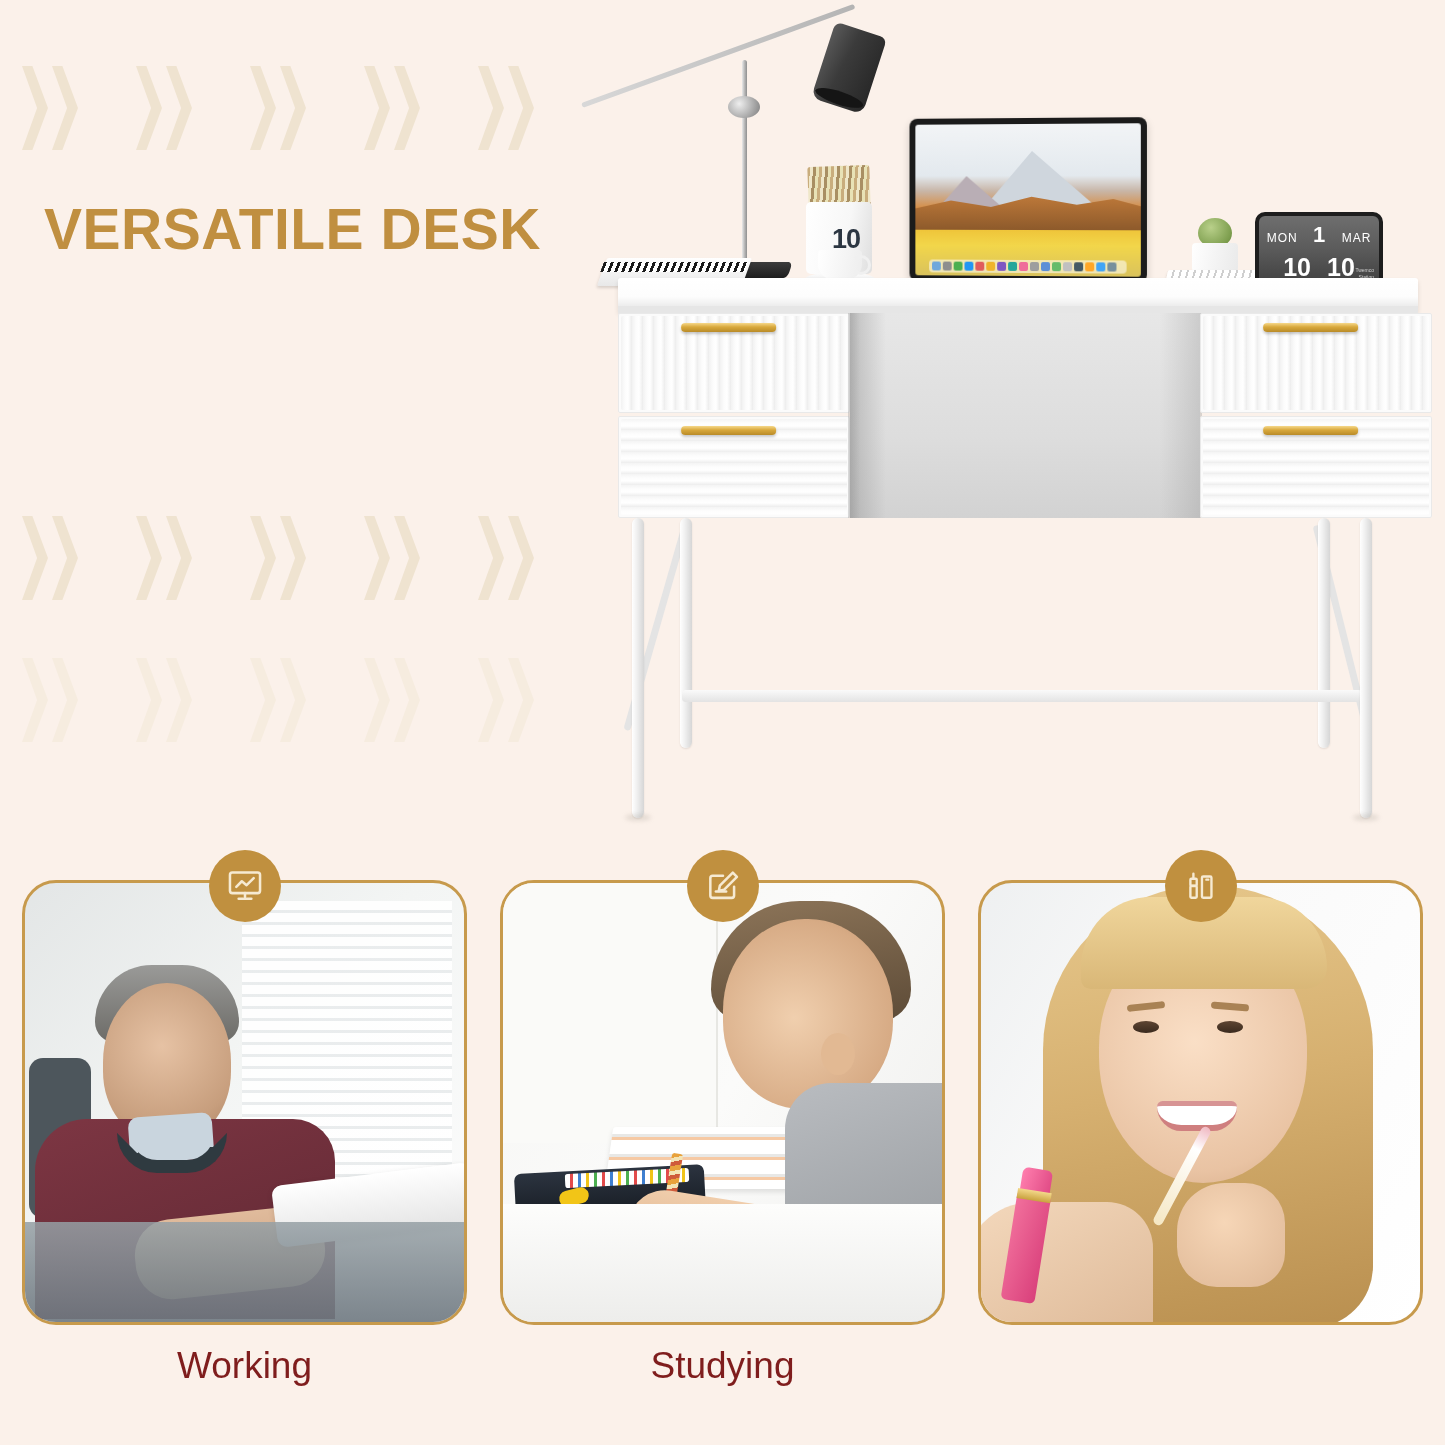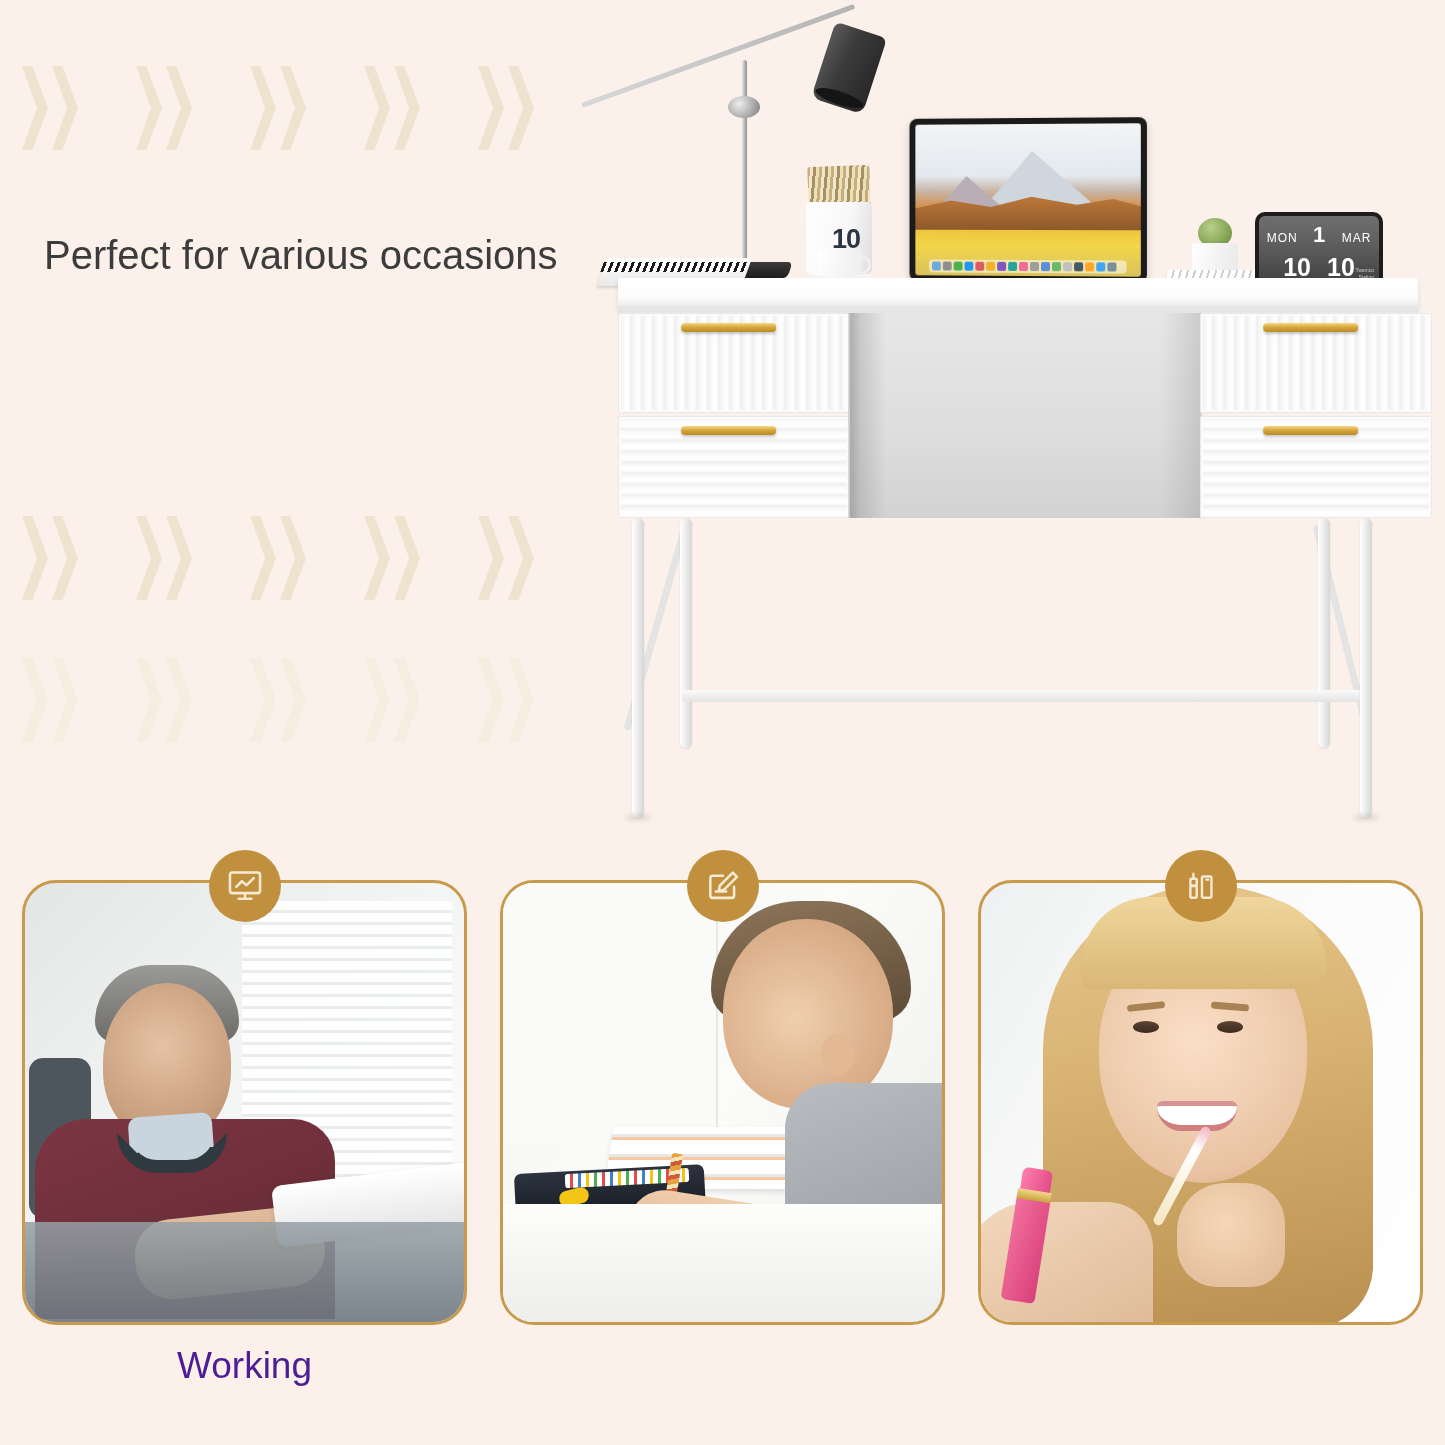--- a/index.html
+++ b/index.html
@@ -312,21 +312,21 @@
   }
   .badge{
     position:absolute; left:50%; top:-30px; transform:translateX(-50%);
     width:72px; height:72px; border-radius:50%;
     background:#c0903f; display:flex; align-items:center; justify-content:center;
     z-index:6;
   }
   .badge svg{ width:38px; height:38px; }
   .card-label{
     margin-top:20px; text-align:center;
-    font-size:37px; color:#4c1d95;
+    font-size:37px; color:#7f1d1d;
   }
 
   
   .p1{ background:linear-gradient(135deg,#e3e6e6 0%,#f3f5f4 45%,#fdfdfd 100%); }
   .blinds{
     position:absolute; right:12px; top:18px; width:210px; height:290px;
     background:repeating-linear-gradient(180deg,#ffffff 0 9px,#e9eced 9px 12px);
     opacity:.95;
   }
   .chairback{
@@ -518,21 +518,21 @@
 </div>
 <div class="chevron-row row-c">
   <div class="chev"></div>
   <div class="chev"></div>
   <div class="chev"></div>
   <div class="chev"></div>
   <div class="chev"></div>
 </div>
 
 <div class="headline">
-  <div class="subtitle">Perfect for various occasions</div>
+  <div class="title">VERSATILE DESK</div>
 </div>
 
 <div class="scene">
 
   <div class="lamp-pole"></div>
   <div class="lamp-arm"></div>
   <div class="lamp-joint"></div>
   <div class="lamp-head"></div>
   <div class="lamp-base"></div>
 
@@ -675,20 +675,21 @@
       <div class="b-head"></div>
       <div class="b-ear"></div>
       <div class="b-body"></div>
       <div class="pencase"></div>
       <div class="markers"></div>
       <div class="scissors"></div>
       <div class="b-pencil"></div>
       <div class="b-arm"></div>
       <div class="b-paper"></div>
     </div>
+    <div class="card-label">Studying</div>
   </div>
 
   <div class="card">
     <div class="badge">
       <svg viewBox="0 0 24 24" fill="none" stroke="#f6ead2" stroke-width="1.5" stroke-linecap="round" stroke-linejoin="round">
         <path d="M7.2 4.2 L7.2 7.4"></path>
         <rect x="5.3" y="7.4" width="4" height="4.4" rx="0.6"></rect>
         <rect x="5.3" y="12" width="4" height="7.4" rx="0.6"></rect>
         <rect x="12.6" y="6" width="6" height="13.4" rx="0.8"></rect>
         <path d="M15.4 8 H16.6"></path>

